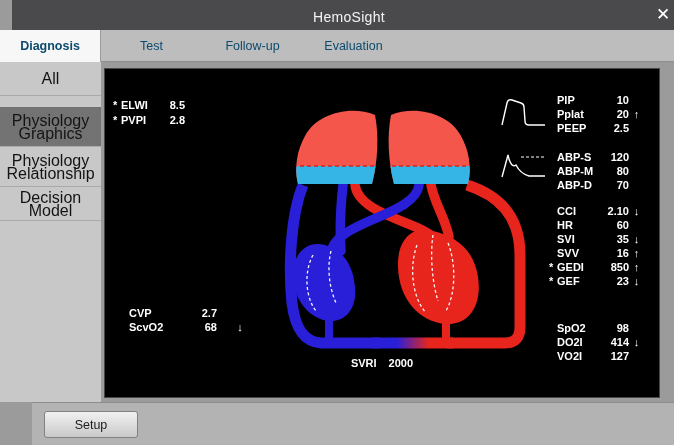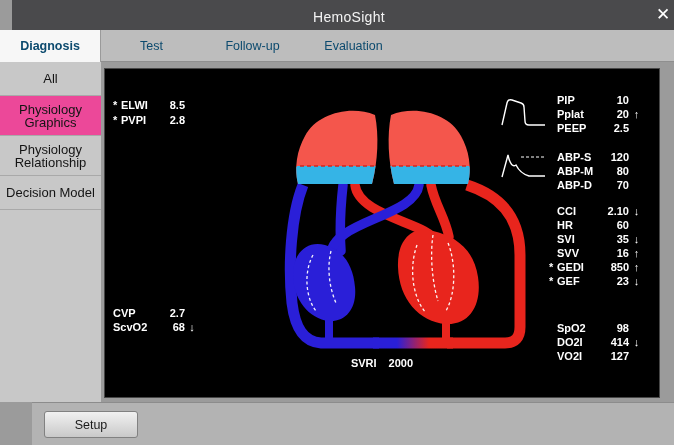--- a/index.html
+++ b/index.html
@@ -21,23 +21,23 @@
   
   .tabstrip{position:absolute;left:0;top:30px;width:674px;height:32px;background:var(--tabstrip);
     display:flex;border-bottom:1px solid #8f8f8f;}
   .tab{width:101px;height:32px;line-height:32px;text-align:center;font-size:12.5px;color:#0c4a6e;cursor:pointer;}
   .tab.active{background:#f7f7f7;font-weight:bold;border-right:1px solid #9a9a9a;}
 
   
   .content{position:absolute;left:0;top:62px;width:674px;height:340px;background:var(--content_bg);}
   .sidebar{position:absolute;left:0;top:0;width:101px;height:340px;background:var(--sidebar);}
   .side-item{width:101px;display:flex;align-items:center;justify-content:center;text-align:center;
-    font-size:13px;color:#141414;border-bottom:1px solid #a9a9a9;cursor:pointer;height:34px;padding:0 4px;line-height:13px;}
+    font-size:16px;color:#141414;border-bottom:1px solid #a9a9a9;cursor:pointer;height:34px;padding:0 4px;line-height:13px;}
   .side-item.two-line{height:40px;}
-  .side-item.active{background:#ec4899;}
+  .side-item.active{background:#737373;margin-top:11px;}
 
   
   .panel{position:absolute;left:104px;top:6px;width:556px;height:330px;background:var(--panel_bg);
     border:1px solid #474747;color:var(--panel_text);}
   .diagram{position:absolute;left:178px;top:36px;width:248px;height:248px;}
 
   
   .grp{position:absolute;}
   .mrow{display:flex;height:14px;line-height:14px;font-size:11px;font-weight:bold;color:var(--panel_text);}
   .star{width:8px;}
@@ -47,21 +47,21 @@
   .grp-topleft{left:8px;top:29px;}
   .grp-topleft .mrow{height:15px;line-height:15px;}
   .grp-topleft .mlabel{width:38px;}
   .grp-topleft .mvalue{width:26px;}
   .grp-topleft .marrow{width:8px;}
   .grp-vent{left:444px;top:24px;}
   .grp-abp{left:444px;top:81px;}
   .grp-hemo{left:444px;top:135px;}
   .grp-oxy{left:444px;top:236px;margin-top:16px;}
   .grp-cvp{left:8px;top:237px;}
-  .grp-cvp .mrow{height:14px;}
+  .grp-cvp .mrow{height:14px;gap:16px;}
   .grp-cvp .star{width:0;}
   .grp-cvp .mlabel{width:46px;}
   .grp-cvp .mvalue{width:26px;}
   .grp-cvp .marrow{width:14px;}
 
   .wave{position:absolute;width:46px;height:34px;}
   .wave-vent{left:396px;top:26px;}
   .wave-abp{left:396px;top:80px;}
   .wave path, .wave line{stroke:#ffffff;fill:none;stroke-width:1.4;}
   .wave .dash{stroke-dasharray:3 2;stroke-width:1;}

